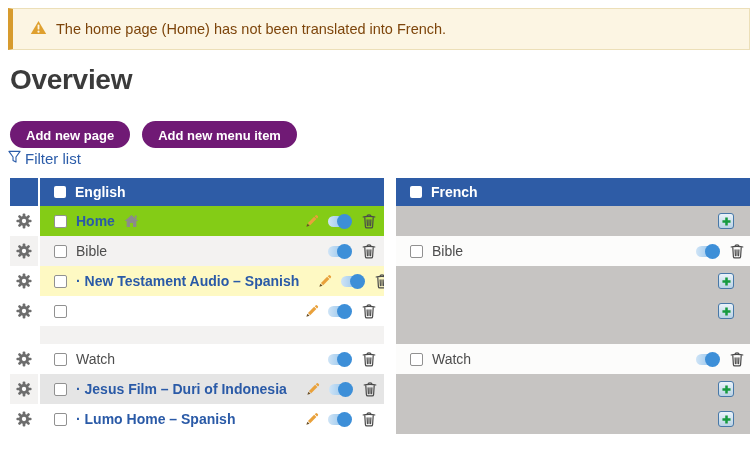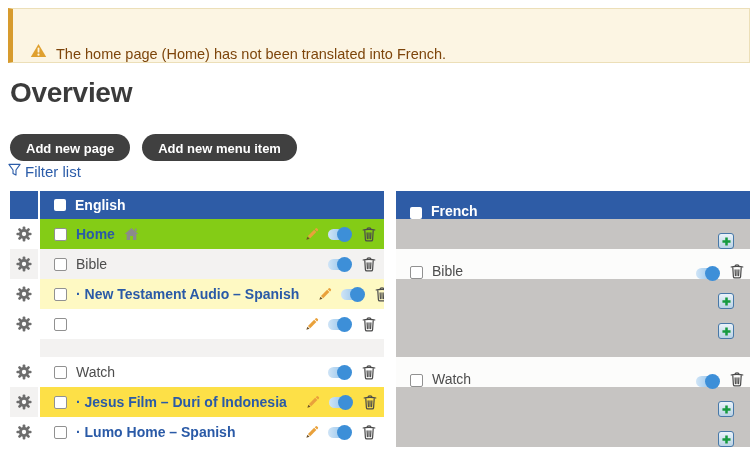--- a/index.html
+++ b/index.html
@@ -1,43 +1,43 @@
 <!DOCTYPE html>
 <html><head>
 <meta charset="utf-8">
 <style>
   * { margin:0; padding:0; box-sizing:border-box; }
   html,body { width:750px; height:453px; overflow:hidden; background:#fff;
               font-family:"Liberation Sans", sans-serif; }
 
   
-  .banner { margin:8px 0 0 8px; width:742px; height:55px;
+  .banner { margin:8px 0 0 8px; width:742px; height:42px;
             background:#fcf5e3; border:1px solid #ecdfb8; border-left:5px solid #d79b2e;
-            display:flex; align-items:flex-end; gap:9px; padding:0 14px 0 17px; }
+            display:flex; align-items:center; gap:9px; padding:0 14px 0 17px; }
   .banner-text { color:#7d450b; font-size:14.5px; }
 
   
   h1 { margin:14px 0 0 10px; font-size:28px; font-weight:800; color:#3b3b3b;
        letter-spacing:-0.3px; line-height:32px; }
   .toolbar { display:flex; gap:12px; margin:25px 0 0 10px; }
-  .btn { background:#404040; color:#fff; font-weight:bold; font-size:13px;
+  .btn { background:#701a75; color:#fff; font-weight:bold; font-size:13px;
          font-family:"Liberation Sans", sans-serif;
          border:none; border-radius:15px; padding:7px 16px; height:27px; cursor:pointer; }
   .filter { display:flex; align-items:center; gap:4px; margin:2px 0 0 8px;
             color:#2b5ca9; font-size:15px; cursor:pointer; width:max-content;justify-content:center; }
 
   
   .table { margin:11px 12px 0 10px; }
   .trow { display:flex; }
   .gear-cell { width:28px; display:flex; align-items:center; justify-content:center; flex:none; }
   .vgap { width:2px; background:#fff; flex:none; }
   .hgap { width:12px; background:#fff; flex:none; }
   .en-cell { width:344px; display:flex; align-items:center; gap:9px;
              padding:0 8px 0 14px; flex:none; }
-  .fr-cell { width:354px; display:flex; align-items:flex-end; gap:9px;
+  .fr-cell { width:354px; display:flex; align-items:center; gap:9px;
              padding:0 6px 0 14px; flex:none; }
   .thead .gear-cell, .thead .en-cell, .thead .fr-cell { background:#2e5ca6; }
   .thead { height:28px; }
   .hdr-label { color:#fff; font-weight:bold; font-size:14px; }
   .cb-hdr { width:12px; height:12px; background:#fff; border-radius:2px; flex:none; cursor:pointer; }
 
   .checkbox { width:13px; height:13px; border:1px solid #919191; border-radius:2px;
               background:#fff; flex:none; cursor:pointer; }
   .row-label { font-size:14px; white-space:nowrap; }
   .row-label.link { color:#2a5aa7; font-weight:700; cursor:pointer; }
@@ -383,21 +383,21 @@
                 <rect x="8.3" y="0.5" width="3.4" height="19" rx="1.3" transform="rotate(45 10 10)"></rect>
                 <rect x="8.3" y="0.5" width="3.4" height="19" rx="1.3" transform="rotate(90 10 10)"></rect>
                 <rect x="8.3" y="0.5" width="3.4" height="19" rx="1.3" transform="rotate(135 10 10)"></rect>
                 <circle cx="10" cy="10" r="6.3"></circle>
               </g>
               <circle cx="10" cy="10" r="2.7" fill="#fdfdfd"></circle>
             </svg>
           </span>
         </div>
         <div class="vgap"></div>
-        <div class="en-cell" style="background:#fde047">
+        <div class="en-cell" style="background:#e5e5e5">
           <span class="checkbox"></span>
           <span class="row-label link">· Jesus Film – Duri of Indonesia</span>
           <span class="grow"></span>
           <span class="icon-btn">
             <svg width="15" height="15" viewBox="0 0 16 16">
               <path d="M4.2 9.6 L10.8 3 L13.2 5.4 L6.6 12 Z" fill="#e9a13b"></path>
               <path d="M11.5 2.3 L12.3 1.5 a1.2 1.2 0 0 1 1.7 0 l0.7 0.7 a1.2 1.2 0 0 1 0 1.7 L13.9 4.7 Z" fill="#e9a13b"></path>
               <path d="M3.6 10.3 L2.5 13.7 L5.9 12.6 Z" fill="#6e5126"></path>
             </svg>
           </span>

